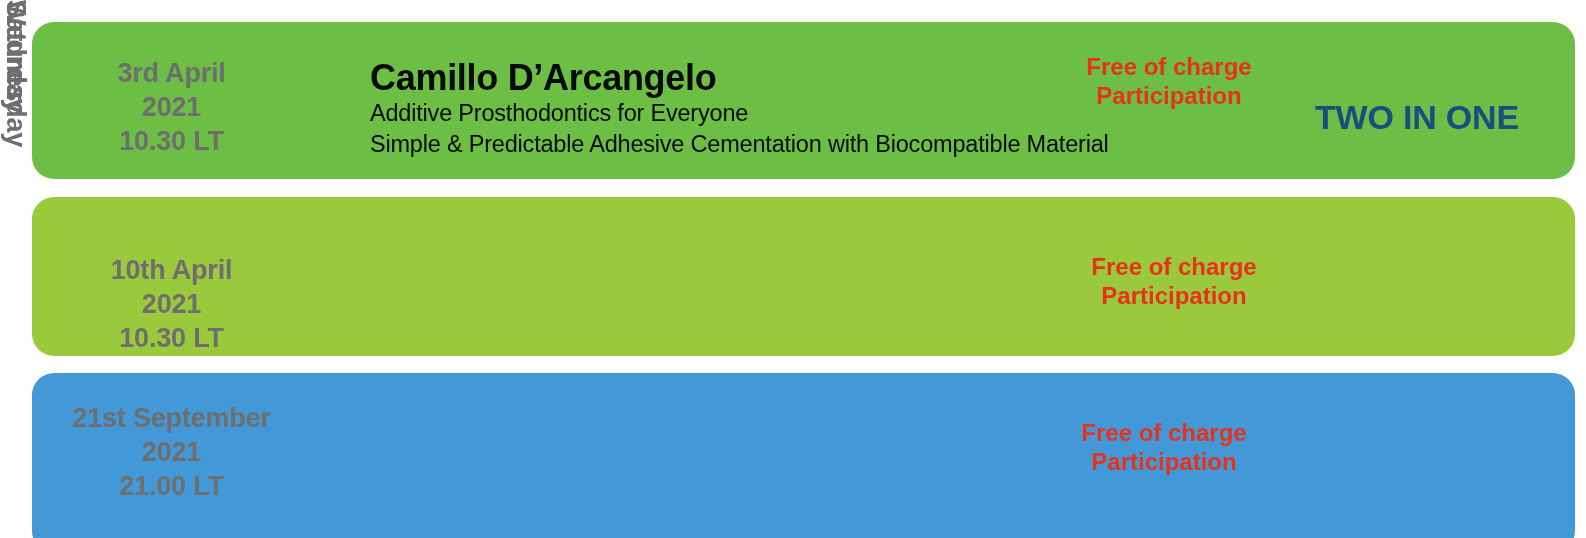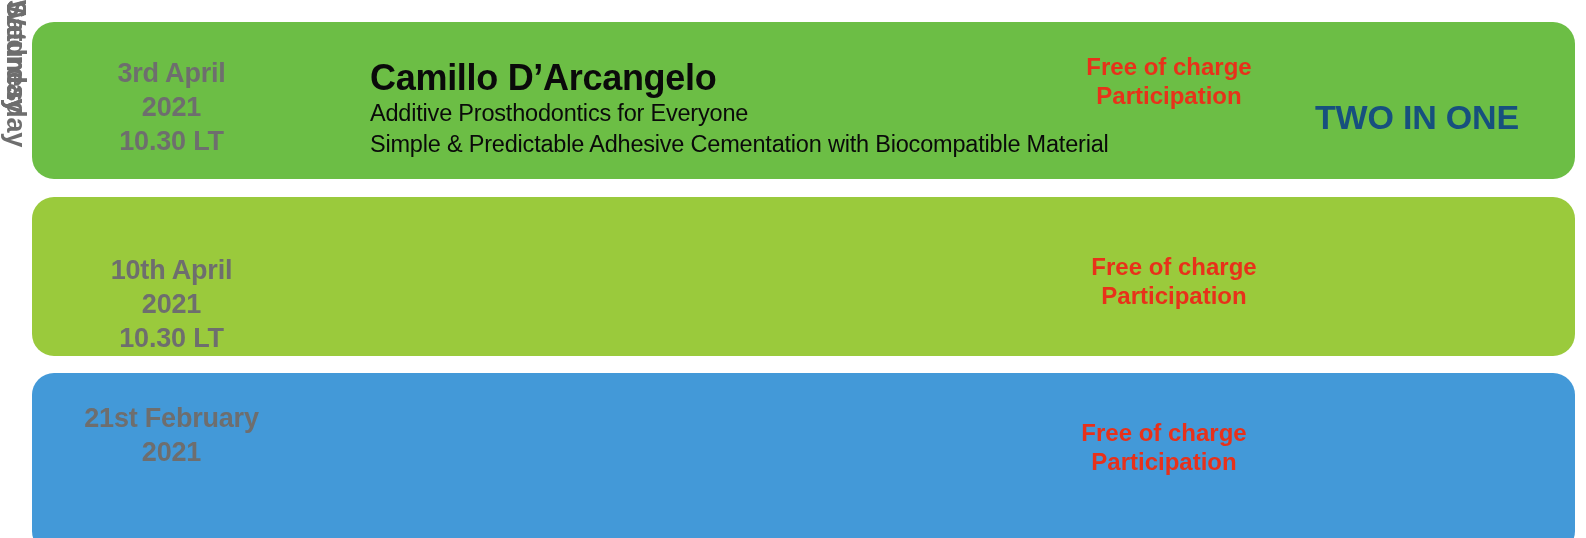--- a/index.html
+++ b/index.html
@@ -169,22 +169,23 @@
       </div>
 
       <div class="tagline" style="color: rgb(23, 80, 126);">TWO IN ONE</div>
     </div>
   </div>
 
   <div class="event-row r2" style="background: rgb(67, 153, 216);">
     <div class="row-inner">
 
       <div class="date-block" style="color: rgb(110, 110, 110);">
-        <span class="date-line">21st February</span>
+        <span class="date-line">21st September</span>
         <span class="date-line">2021</span>
+        <span class="date-line">21.00 LT</span>
       </div>
 
       <div class="free-badge" style="color: rgb(232, 49, 26);">
         <span class="free-line">Free of charge</span>
         <span class="free-line">Participation</span>
       </div>
 
     </div>
   </div>
 

